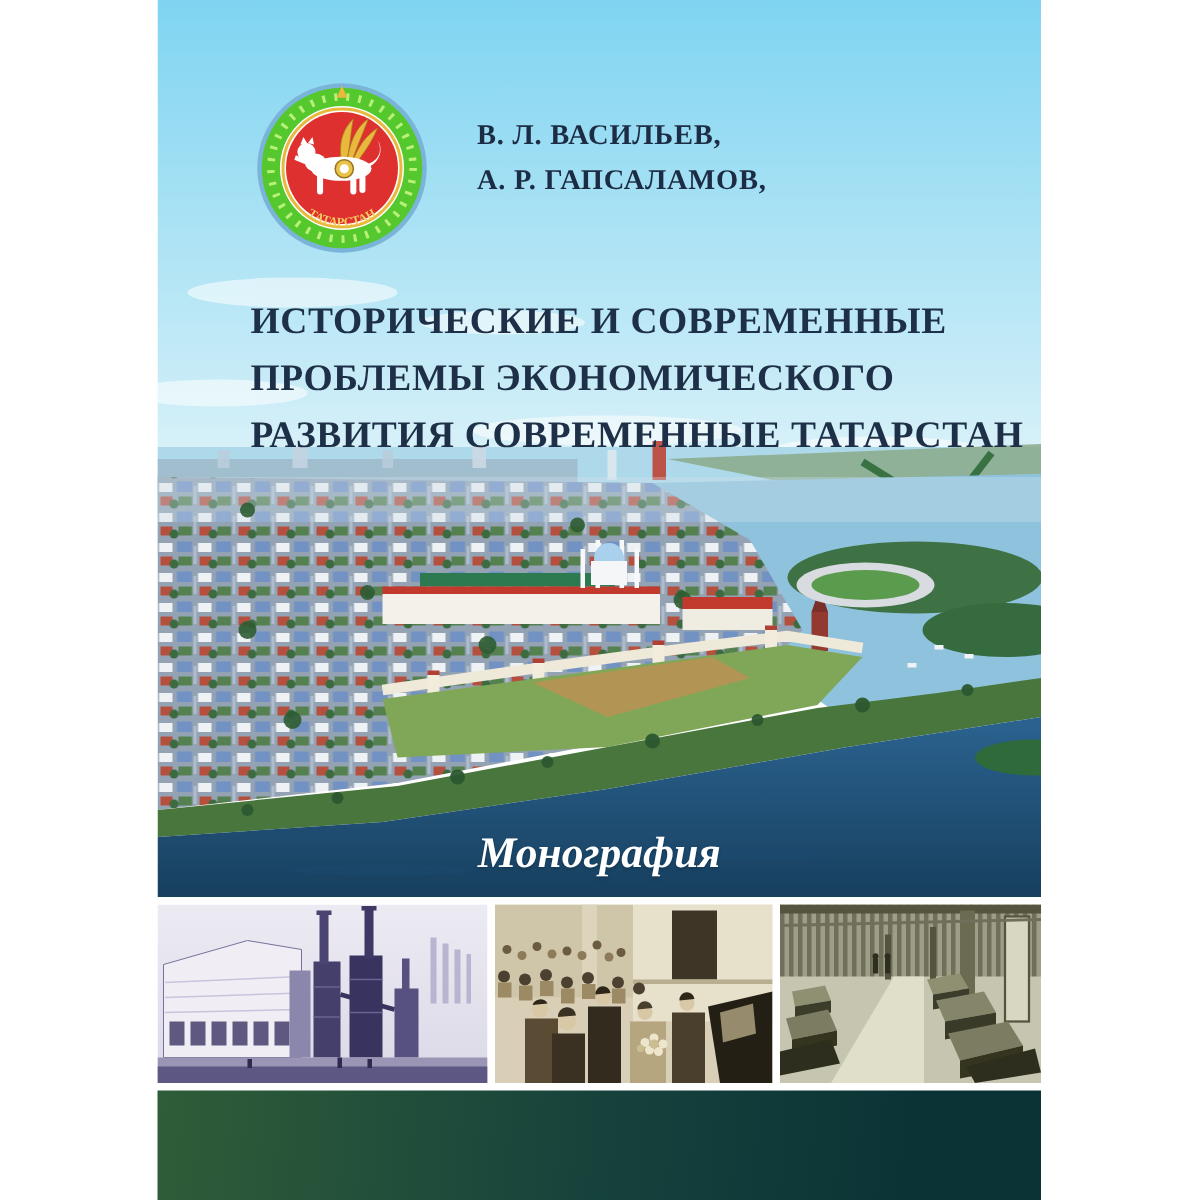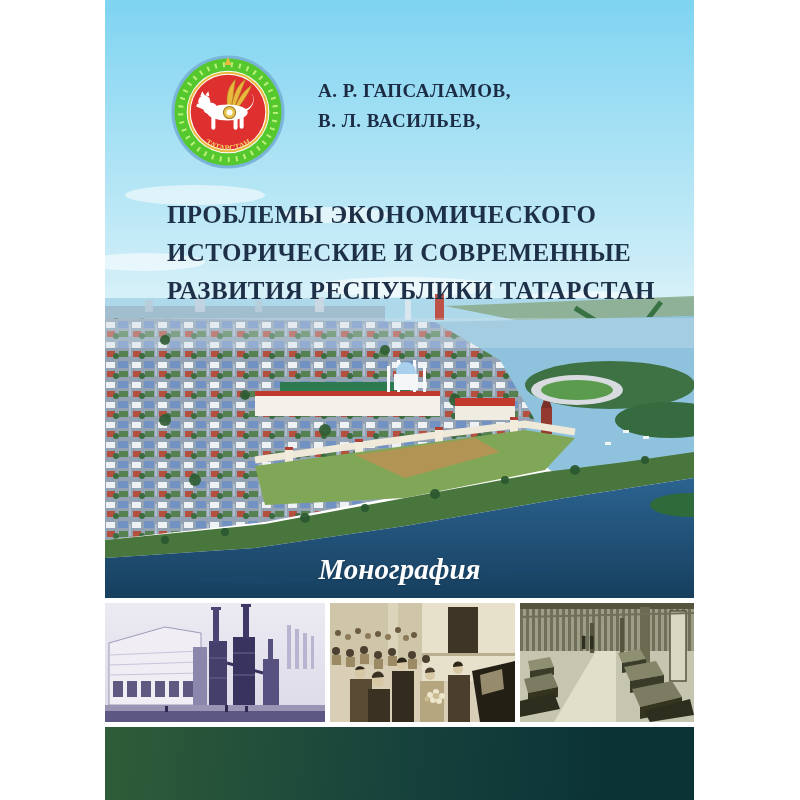--- a/index.html
+++ b/index.html
@@ -181,28 +181,28 @@
         <defs>
             <path id="capPath" d="M 22,74 A 39,39 0 0 0 91,74" fill="none"></path>
           </defs>
         <text font-size="8" font-weight="bold" fill="#f5d060" font-family="Liberation Serif, serif">
           <textPath href="#capPath" startOffset="50%" text-anchor="middle">ТАТАРСТАН</textPath>
         </text>
       </svg>
     </div>
 
     <div class="authors">
+      <div>В. Л. ВАСИЛЬЕВ,</div>
       <div>А. Р. ГАПСАЛАМОВ,</div>
-      <div>В. Л. ВАСИЛЬЕВ,</div>
     </div>
 
     <div class="title">
+      <div>ИСТОРИЧЕСКИЕ И СОВРЕМЕННЫЕ</div>
       <div>ПРОБЛЕМЫ ЭКОНОМИЧЕСКОГО</div>
-      <div>ИСТОРИЧЕСКИЕ И СОВРЕМЕННЫЕ</div>
-      <div>РАЗВИТИЯ РЕСПУБЛИКИ ТАТАРСТАН</div>
+      <div>РАЗВИТИЯ СОВРЕМЕННЫЕ ТАТАРСТАН</div>
     </div>
 
     <div class="subtitle">Монография</div>
 
     <div class="strip-photo" id="strip1">
       <svg viewBox="0 0 220 119" preserveAspectRatio="none">
         <defs>
             <linearGradient id="fbg" x1="0" y1="0" x2="0" y2="1">
           <stop offset="0" stop-color="#eceaf2"></stop>
               <stop offset="1" stop-color="#dcd9e8"></stop>

